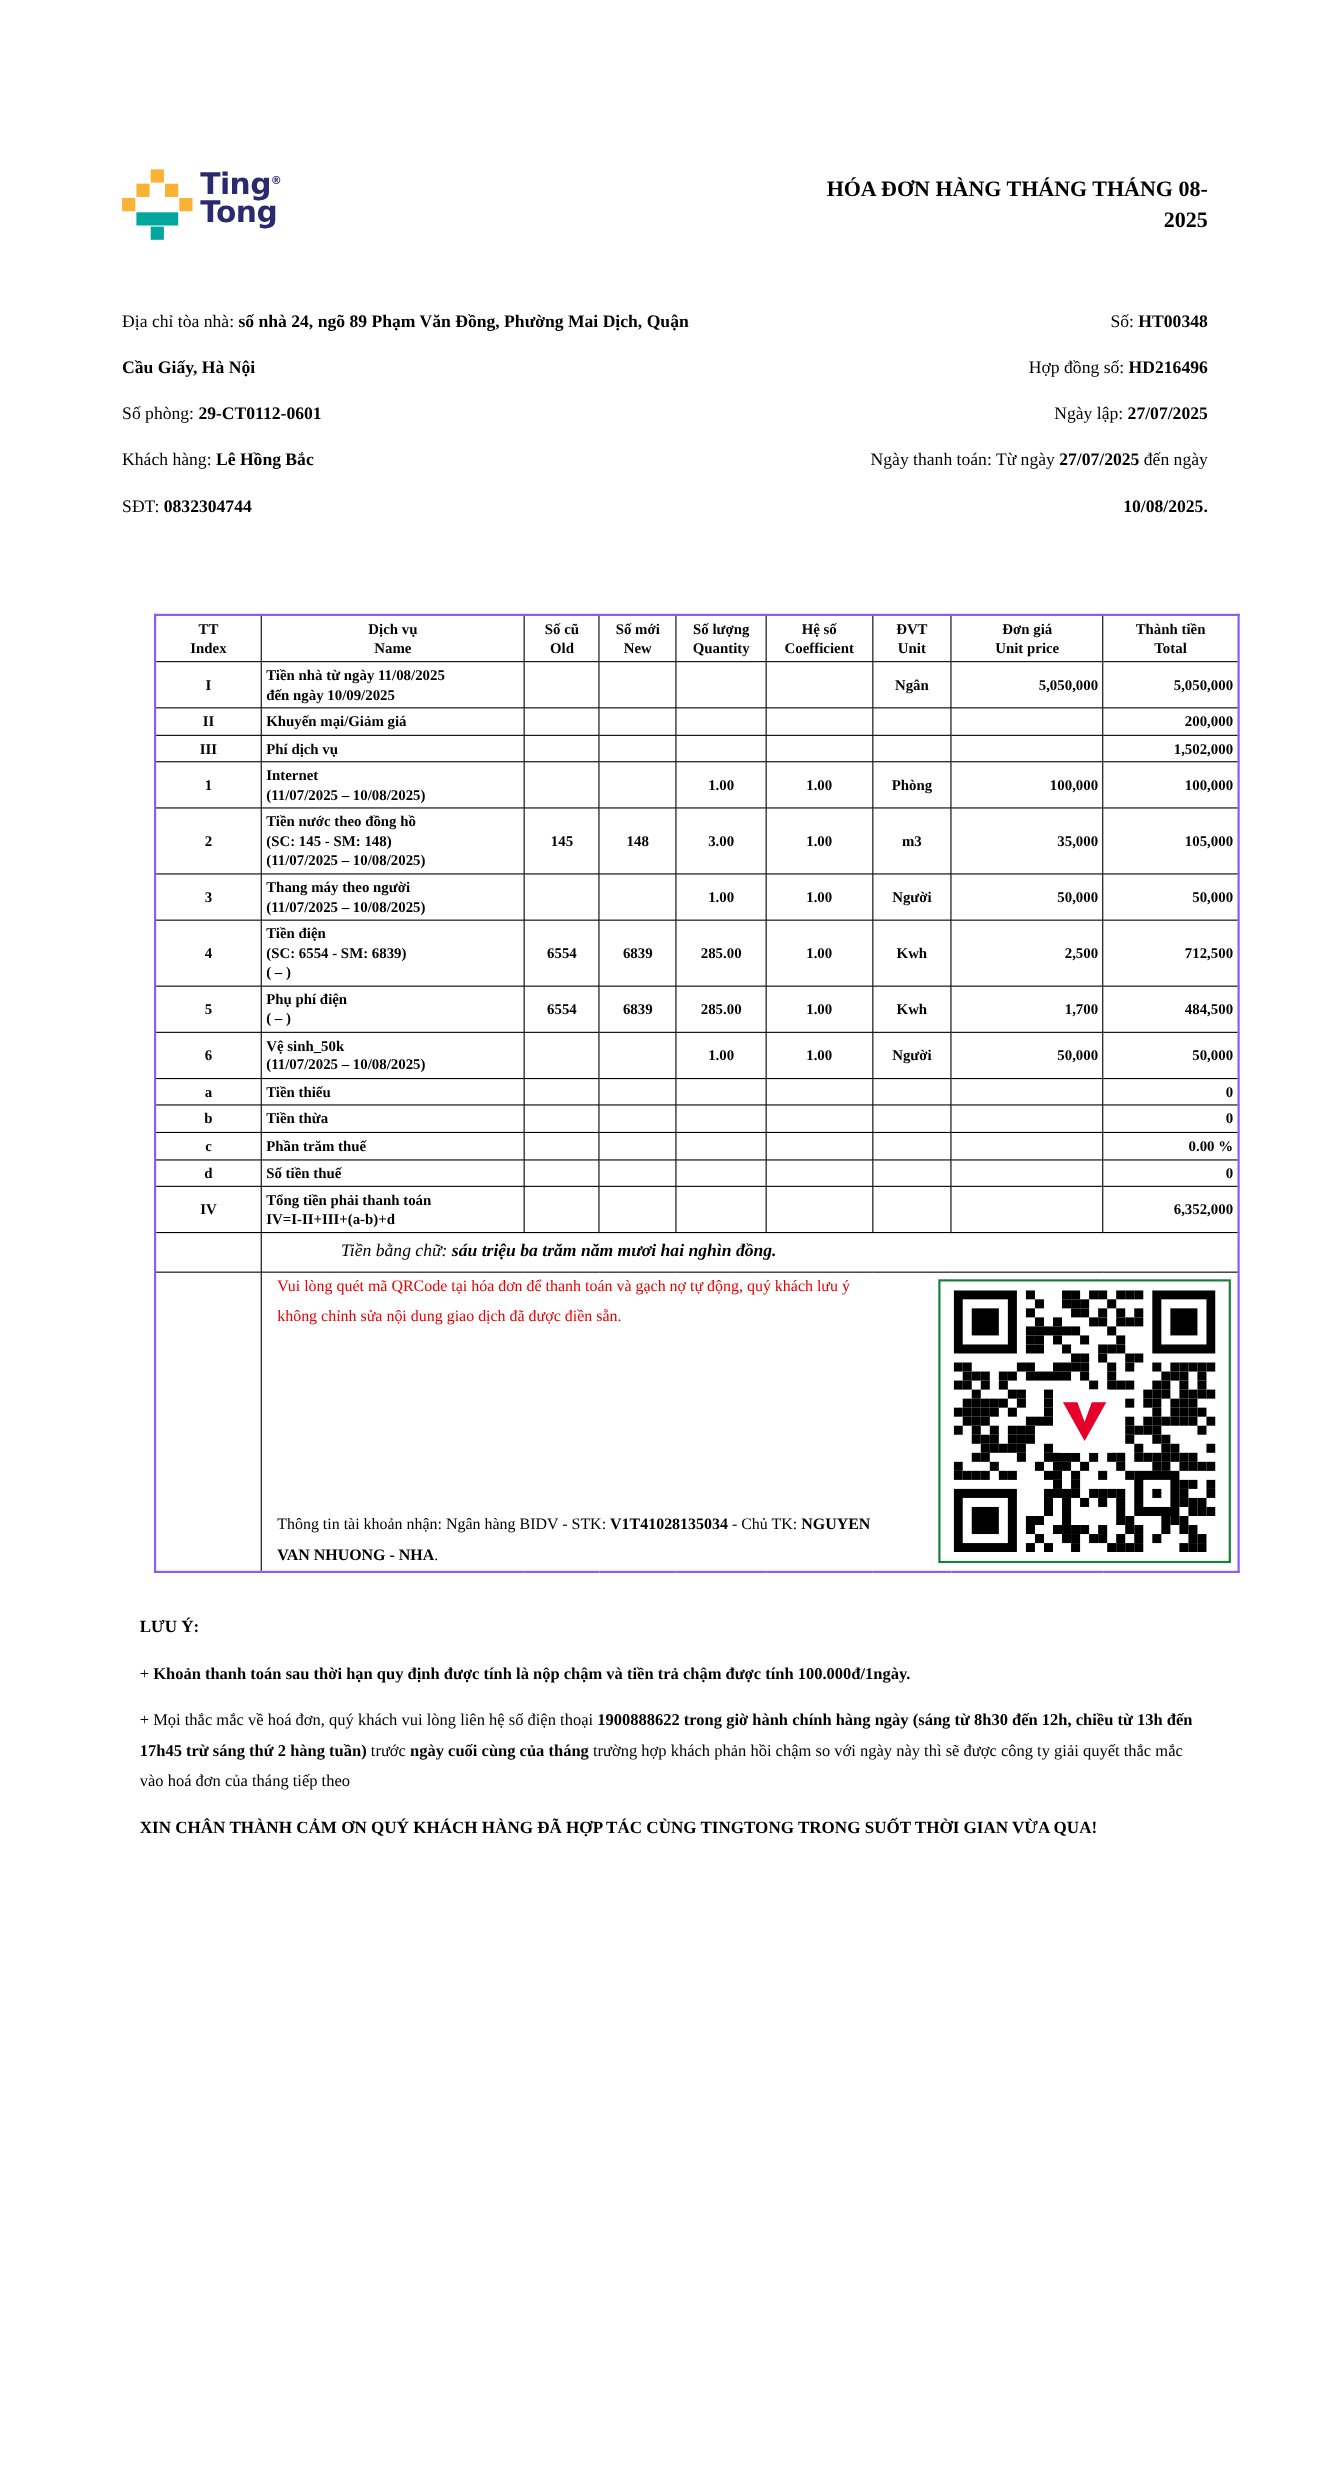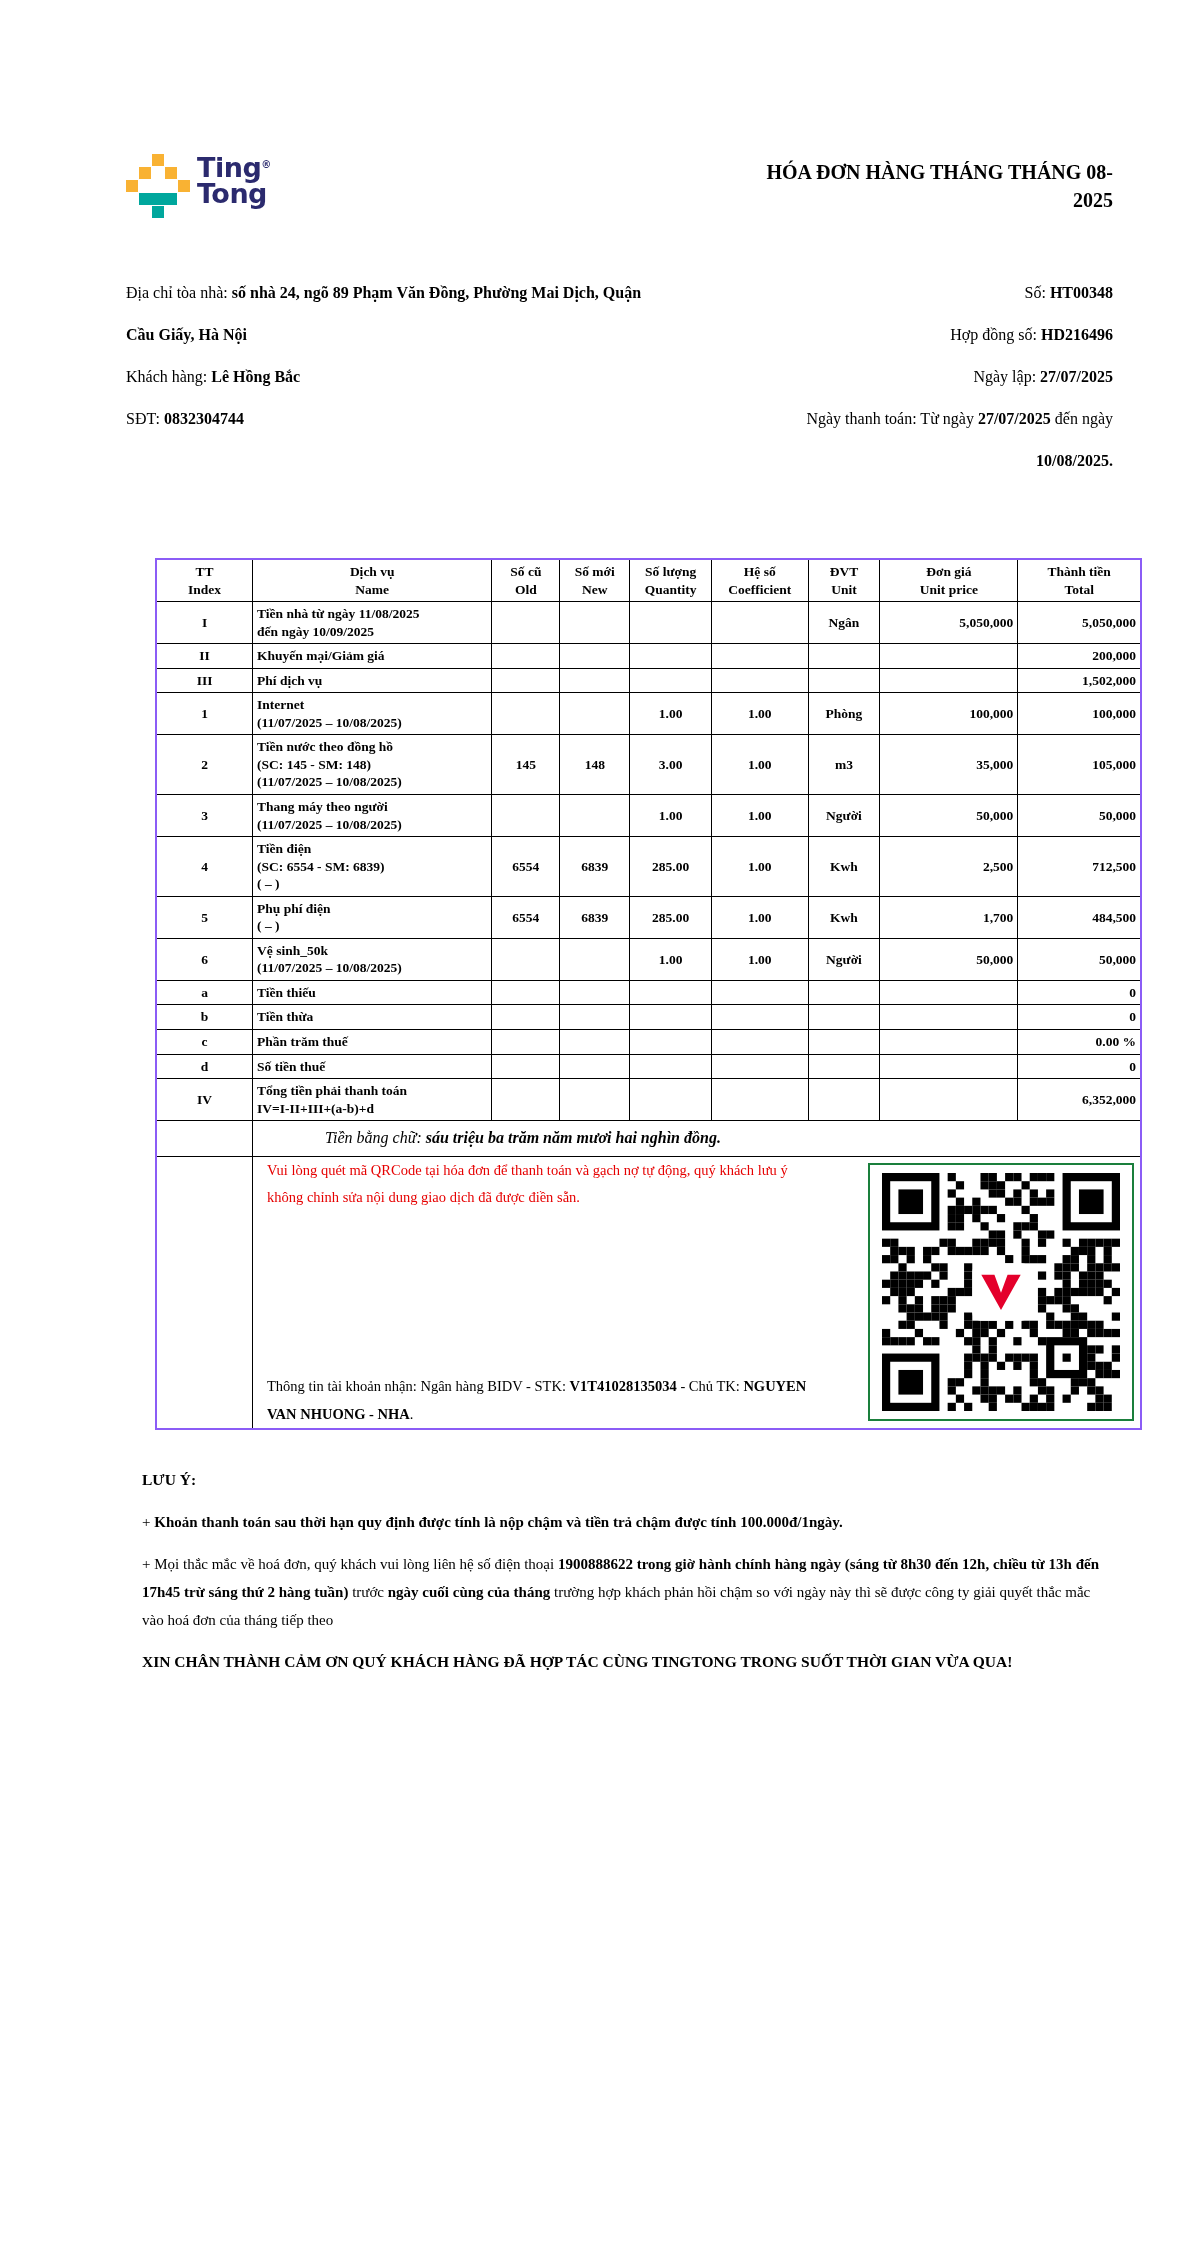--- a/index.html
+++ b/index.html
@@ -10,21 +10,21 @@
     --qr-border-green:#1a7f3c;
     --qr-logo-red:#e4002b;
     --ink:#000;
   }
   *{box-sizing:border-box;}
   body{margin:0;background:#888;}
   .page{
     width:1200px;height:2259px;margin:0 auto;background:#fff;position:relative;overflow:hidden;
     font-family:"Liberation Serif","DejaVu Serif",serif;color:var(--ink);
   }
-  .content{position:absolute;left:126px;top:0;width:987px;}
+  .content{position:absolute;left:111px;top:0;width:987px;}
 
   
   .header{margin-top:152px;display:flex;justify-content:space-between;align-items:flex-start;}
   .brand{display:flex;align-items:flex-start;gap:7px;}
   .logo-icon{display:grid;grid-template-columns:repeat(5,12px);grid-template-rows:repeat(5,12px);gap:1px;margin-top:2px;}
   .ly{background:var(--brand-yellow);}
   .lt{background:var(--brand-teal);}
   .brand-name{
     font-family:"DejaVu Sans","Liberation Sans",sans-serif;font-weight:bold;
     color:var(--brand-navy);font-size:27px;line-height:26px;letter-spacing:-0.5px;
@@ -87,20 +87,21 @@
           <span>Ting</span><sup>®</sup><br>
           <span>Tong</span>
         </div>
       </div>
       <div class="invoice-title"><span>HÓA ĐƠN HÀNG THÁNG THÁNG 08-</span><br><span>2025</span></div>
     </div>
 
     <div class="info">
       <div class="info-left">
           <p><span>Địa chỉ tòa nhà: </span><b>số nhà 24, ngõ 89 Phạm Văn Đồng, Phường Mai Dịch, Quận Cầu Giấy, Hà Nội</b></p>
+          <p><span>Số phòng: </span><b>29-CT0112-0601</b></p>
           <p><span>Khách hàng: </span><b>Lê Hồng Bắc</b></p>
           <p><span>SĐT: </span><b>0832304744</b></p>
         </div>
       <div class="info-right">
           <p><span>Số: </span><b>HT00348</b></p>
           <p><span>Hợp đồng số: </span><b>HD216496</b></p>
           <p><span>Ngày lập: </span><b>27/07/2025</b></p>
           <p><span>Ngày thanh toán: Từ ngày </span><b>27/07/2025</b><span> đến ngày</span><br><b>10/08/2025.</b></p>
         </div>
     </div>

